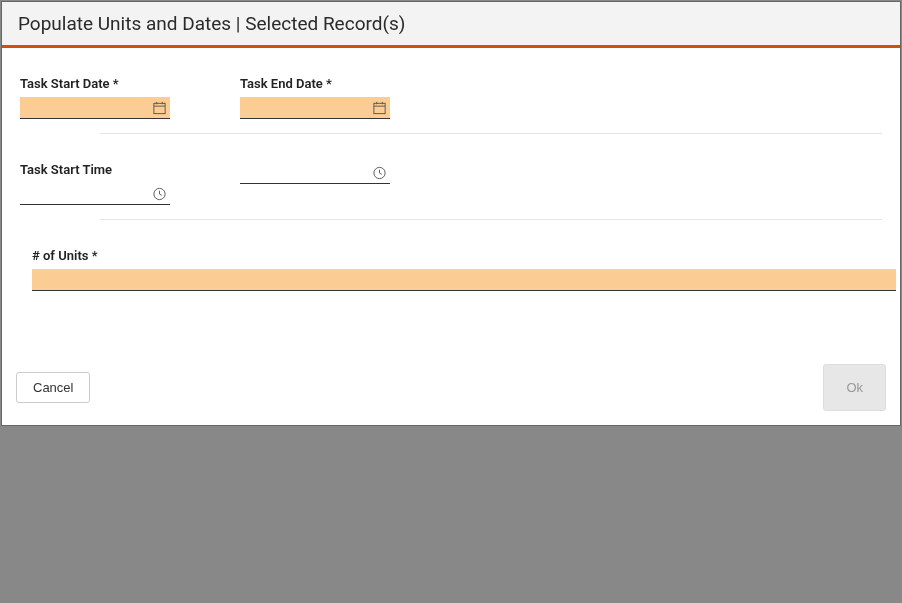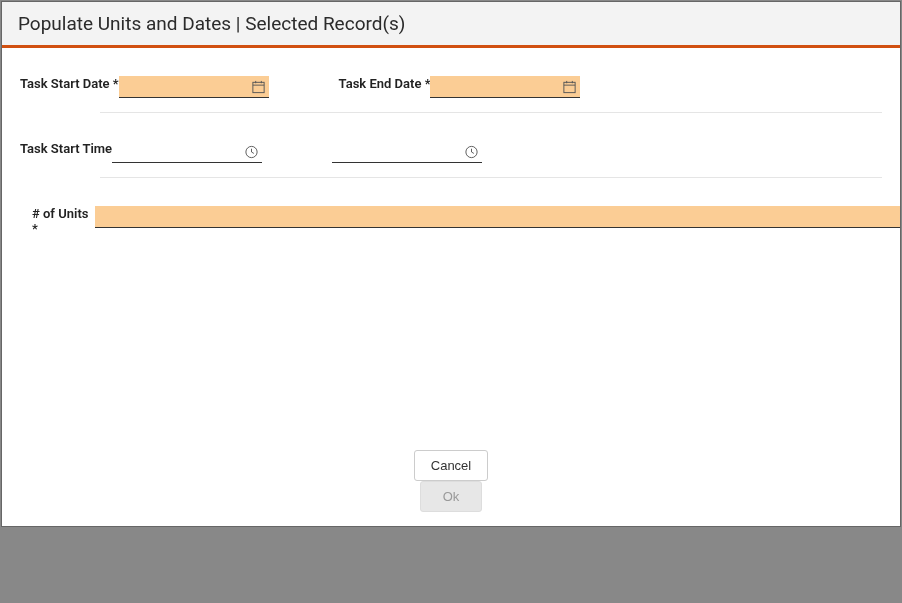--- a/index.html
+++ b/index.html
@@ -9,21 +9,21 @@
     }
     body {
       font-family: -apple-system, BlinkMacSystemFont, "Segoe UI", Roboto, Arial, sans-serif;
       background: #888;
       width: 902px;
       height: 603px;
       overflow: hidden;
     }
     .dialog {
       width: 900px;
-      height: 526px;
+      height: 425px;
       margin: 1px;
       background: #fff;
       border: 1px solid #666;
       display: flex;
       flex-direction: column;
     }
     .dialog-header {
       background: #f3f3f3;
       padding: 10px 16px;
       border-bottom: 3px solid #d15010;
@@ -38,21 +38,21 @@
       padding: 28px 18px 10px 18px;
       overflow: auto;
     }
     .form-row {
       display: flex;
       gap: 70px;
       margin-bottom: 14px;
     }
     .form-field {
       display: flex;
-      flex-direction: row;
+      flex-direction: column;
     }
     .field-label {
       font-size: 13px;
       font-weight: 600;
       color: #222;
       margin-bottom: 6px;
     }
     .date-input {
       position: relative;
       width: 150px;
@@ -98,36 +98,35 @@
     .divider {
       height: 1px;
       background: #e5e5e5;
       margin: 12px 0 28px 80px;
     }
     .dialog-footer {
       display: flex;
       justify-content: space-between;
       align-items: center;
       padding: 10px 14px 14px 14px;
-      flex-direction: column;
     }
     .btn {
       padding: 7px 16px;
       font-size: 13px;
       border-radius: 3px;
       cursor: pointer;
       border: 1px solid #ccc;
       background: #fff;
       color: #333;
     }
     .btn-ok {
       background: #e7e7e7;
       color: #999;
       border: 1px solid #ddd;
-      padding: 7px 22px;
+      padding: 15px 22px;
       cursor: default;
     }
     .units-row {
       margin-top: 4px;
       margin-left: 12px;
     }
   </style>
 </head>
 <body>
 

